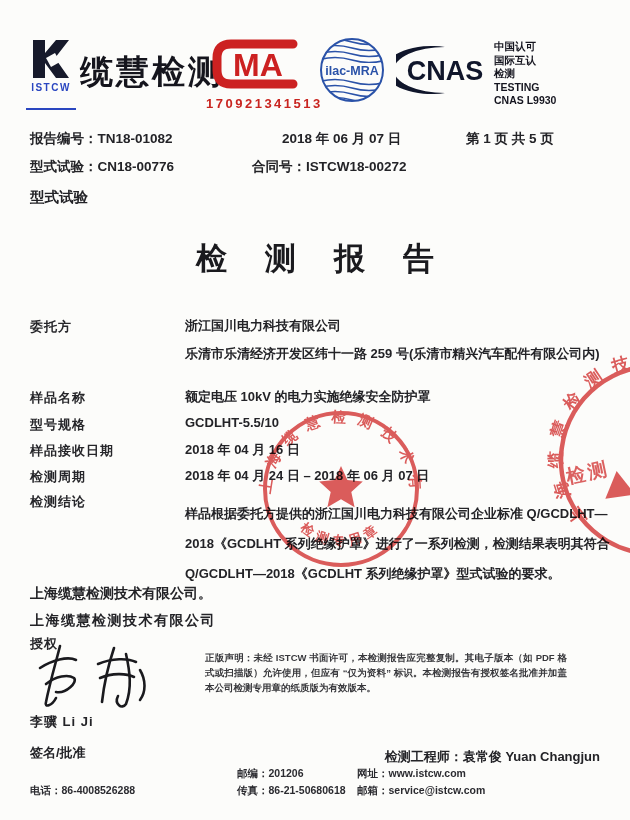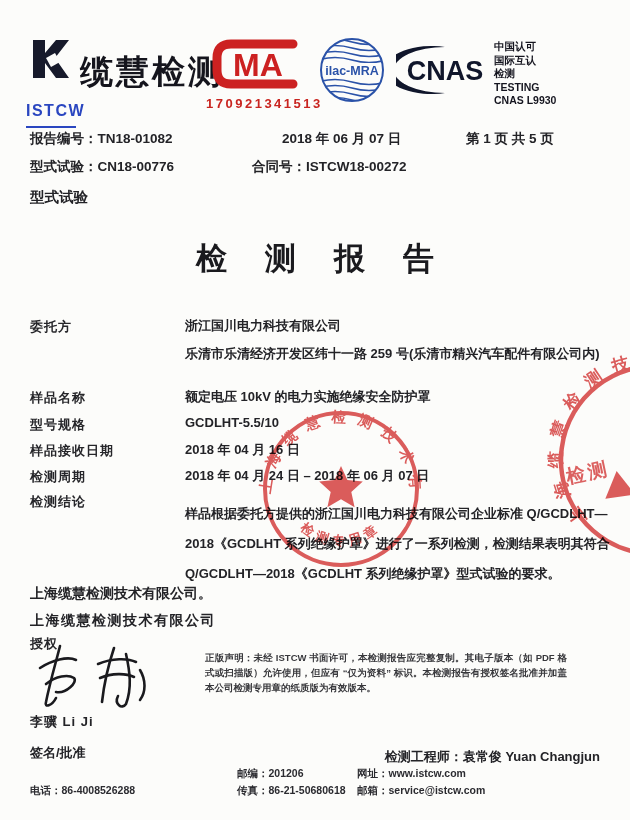--- a/index.html
+++ b/index.html
@@ -13,21 +13,21 @@
   .val{font-size:13px;font-weight:700;color:#232327;}
   .meta{font-size:13.5px;font-weight:700;color:#232327;}
   .title{
     left:0;right:0;top:238px;text-align:center;
     font-size:31px;font-weight:700;color:#1a1a1e;
     letter-spacing:38px;text-indent:38px;
   }
   .accr{font-size:10.5px;line-height:13.5px;font-weight:700;color:#15151f;}
   .cma-num{font-size:13px;font-weight:700;color:#c9241f;letter-spacing:2.5px;}
   .brand{font-size:33px;font-weight:700;color:#15151d;letter-spacing:3px;}
-  .istcw-word{font-size:16px;font-weight:700;color:#2a46c0;letter-spacing:1.5px;border-bottom:2px solid #2a46c0;padding-bottom:6px;margin-top:20px;}
+  .istcw-word{font-size:10px;font-weight:700;color:#2a46c0;letter-spacing:1.5px;border-bottom:2px solid #2a46c0;padding-bottom:15px;}
   .disclaimer{font-size:9.5px;line-height:15px;font-weight:600;color:#38383c;text-align:justify;}
   .footer-t{font-size:10.5px;font-weight:700;color:#2b2b30;}
   .stamp{mix-blend-mode:multiply;opacity:.88;pointer-events:none;}
   .stamp-word{font-size:19px;font-weight:700;color:#d94646;letter-spacing:3px;transform:rotate(-12deg);mix-blend-mode:multiply;opacity:.85;}
 </style>
 </head>
 <body>
 
 <div class="page">
 

